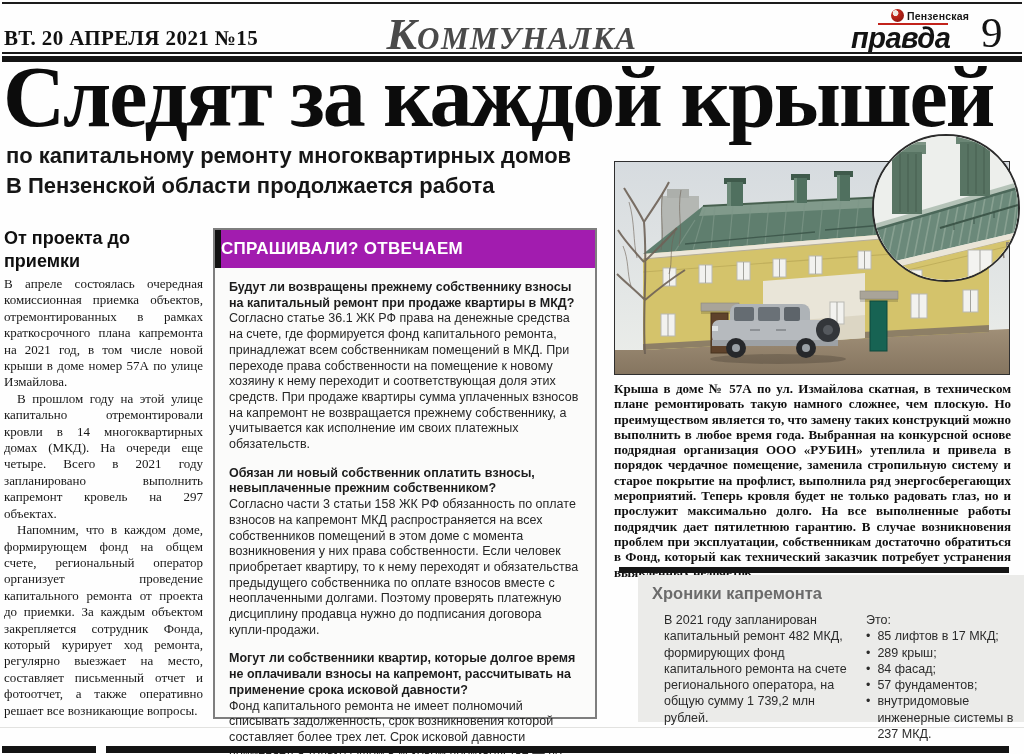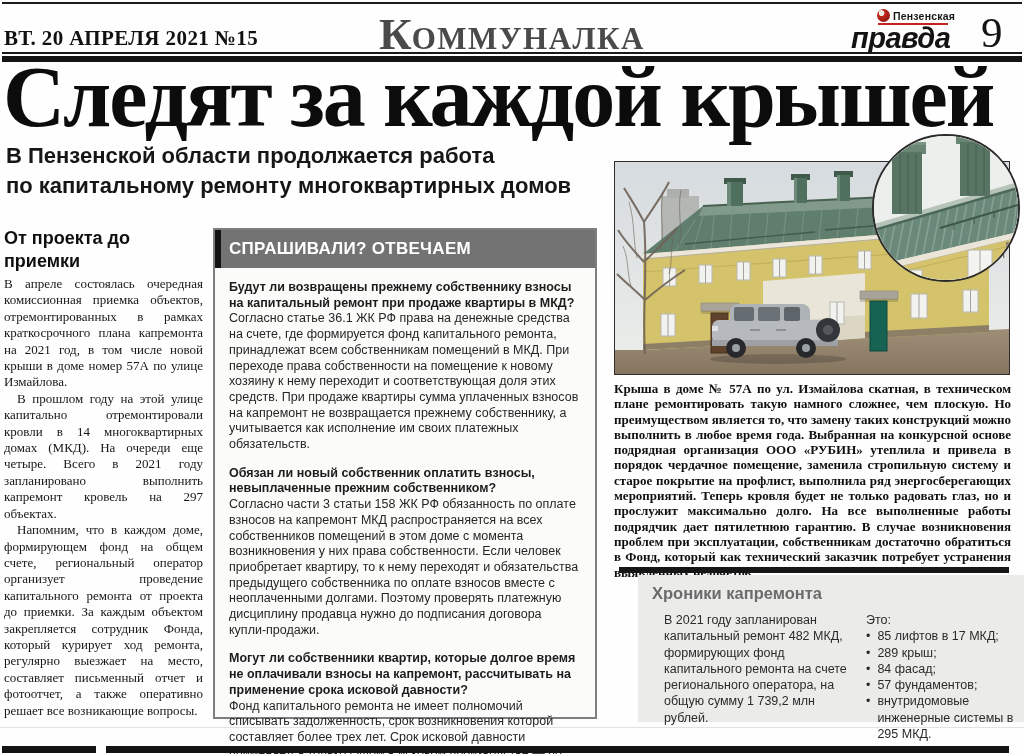--- a/index.html
+++ b/index.html
@@ -5,43 +5,43 @@
   * { margin:0; padding:0; box-sizing:border-box; }
   html,body { background:#888; }
   .page {
     position:relative; width:1024px; height:754px; margin:0 auto;
     background:#fefefe; overflow:hidden;
     font-family:"Liberation Sans", sans-serif; color:#1a1a1a;
   }
   
   .top-rule { position:absolute; left:2px; top:2px; width:1020px; height:2px; background:#1c1c1c; }
   .issue-date { position:absolute; left:4px; top:26px; font-family:"Liberation Serif",serif; font-weight:700; font-size:21px; letter-spacing:.4px; color:#111; white-space:nowrap; }
-  .section-title { position:absolute; left:0; right:0; top:12px; text-align:center; color:#4a4a4a; font-family:"Liberation Serif",serif; font-weight:700; line-height:44px; }
+  .section-title { position:absolute; left:0; right:0; top:12px; text-align:center; color:#4a4a4a; font-family:"Liberation Serif",serif; font-weight:700; line-height:44px;font-style:italic; }
   .section-initial { font-size:45px; }
   .section-rest { font-size:31px; letter-spacing:1.5px; }
   .logo { position:absolute; left:851px; top:9px; width:120px; }
-  .logo-row { display:flex; align-items:center; gap:3px; margin-left:26px; }
+  .logo-row { display:flex; align-items:center; gap:3px; margin-left:40px; }
   .logo-emblem { width:13px; height:13px; border-radius:50%; background:radial-gradient(circle at 35% 32%, #efe9e2 22%, #c1271b 26%, #7e120d 95%); flex:0 0 auto; }
   .logo-region { font-weight:700; font-size:10.5px; color:#161616; letter-spacing:.2px; }
   .logo-underline { margin:1px 0 0 27px; width:70px; height:2px; background:#c2231b; }
   .logo-name { font-weight:800; font-size:29px; line-height:27px; letter-spacing:-.5px; color:#131313;font-style:italic; }
   .page-number { position:absolute; left:981px; top:8px; font-family:"Liberation Serif",serif; font-size:43px; color:#141414; }
   .header-rule-thin { position:absolute; left:2px; top:52px; width:1020px; height:2px; background:#1a1a1a; }
   .header-rule-thick { position:absolute; left:2px; top:56px; width:1020px; height:6px; background:#141414; }
   
   .headline { position:absolute; left:3px; top:58px; width:1019px; font-family:"Liberation Serif",serif; font-weight:700; font-size:86px; line-height:78px; letter-spacing:-2px; color:#0c0c0c; white-space:nowrap; }
   .subheadline { position:absolute; left:6px; top:141px; font-weight:700; font-size:22px; line-height:30px; color:#161616; }
   
   .left-article { position:absolute; left:4px; top:227px; width:199px; }
   .article-heading { font-weight:700; font-size:18px; line-height:23px; color:#0f0f0f; margin-bottom:3px; }
   .left-article p { font-family:"Liberation Serif",serif; font-size:13px; line-height:16.4px; text-align:justify; color:#161616; }
   .left-article p + p { text-indent:13px; }
   
   .qa-box { position:absolute; left:213px; top:228px; width:384px; height:491px; border:2px solid #7e7e7e; background:#fbfbfa; }
-  .qa-title-bar { height:38px; background:#737373; border-left:6px solid #121212; display:flex; align-items:center; padding-left:8px; }
+  .qa-title-bar { height:38px; background:#a21caf; border-left:6px solid #121212; display:flex; align-items:center; padding-left:0; }
   .qa-title { font-weight:700; font-size:17px; letter-spacing:.3px; color:#fff; }
   .qa-content { padding:12px 15px 0 14px; }
   .qa-q { font-weight:700; font-size:12.5px; line-height:15.7px; color:#1c1c1c; }
   .qa-a { font-size:12.5px; line-height:15.7px; color:#262626; margin-bottom:13px; }
   
   .photo-frame { position:absolute; left:614px; top:161px; width:396px; height:214px; border:1px solid #2f2f2f; background:#e7e9e6; }
   .roof-inset { position:absolute; left:872px; top:134px; width:148px; height:148px; border:2px solid #2c2c2c; border-radius:50%; overflow:hidden; background:#edefec; z-index:6; }
   .photo-caption { position:absolute; left:614px; top:381px; width:397px; font-family:"Liberation Serif",serif; font-weight:700; font-size:13px; line-height:15.3px; text-align:justify; color:#101010; }
   
   .chronicle-bar { position:absolute; left:619px; top:567px; width:390px; height:6px; background:#161616; }
@@ -75,22 +75,22 @@
     </div>
     <div class="logo-underline"></div>
     <div class="logo-name">правда</div>
   </div>
   <div class="page-number">9</div>
   <div class="header-rule-thin"></div>
   <div class="header-rule-thick"></div>
 
   <h1 class="headline">Следят за каждой крышей</h1>
   <div class="subheadline">
+    <div>по капитальному ремонту многоквартирных домов</div>
     <div>В Пензенской области продолжается работа</div>
-    <div>по капитальному ремонту многоквартирных домов</div>
   </div>
 
   <div class="left-article">
     <div class="article-heading">От проекта до приемки</div>
     <p>В апреле состоялась очередная комиссионная приемка объектов, отремонтированных в рамках краткосрочного плана капремонта на 2021 год, в том числе новой крыши в доме номер 57А по улице Измайлова.</p>
     <p>В прошлом году на этой улице капитально отремонтировали кровли в 14 многоквартирных домах (МКД). На очереди еще четыре. Всего в 2021 году запланировано выполнить капремонт кровель на 297 объектах.</p>
     <p>Напомним, что в каждом доме, формирующем фонд на общем счете, региональный оператор организует проведение капитального ремонта от проекта до приемки. За каждым объектом закрепляется сотрудник Фонда, который курирует ход ремонта, регулярно выезжает на место, составляет письменный отчет и фотоотчет, а также оперативно решает все возникающие вопросы.</p>
 
   </div>
 
@@ -284,21 +284,21 @@
         <div class="chronicle-item">
             <span class="bullet">•</span>
             <span>84 фасад;</span>
           </div>
         <div class="chronicle-item">
             <span class="bullet">•</span>
             <span>57 фундаментов;</span>
           </div>
         <div class="chronicle-item">
             <span class="bullet">•</span>
-            <span>внутридомовые инженерные системы в 295 МКД.</span>
+            <span>внутридомовые инженерные системы в 237 МКД.</span>
           </div>
       </div>
     </div>
   </div>
 
   <div class="faint-rule"></div>
   <div class="footer-bar-short"></div>
   <div class="footer-bar-long"></div>
 
 </div>

